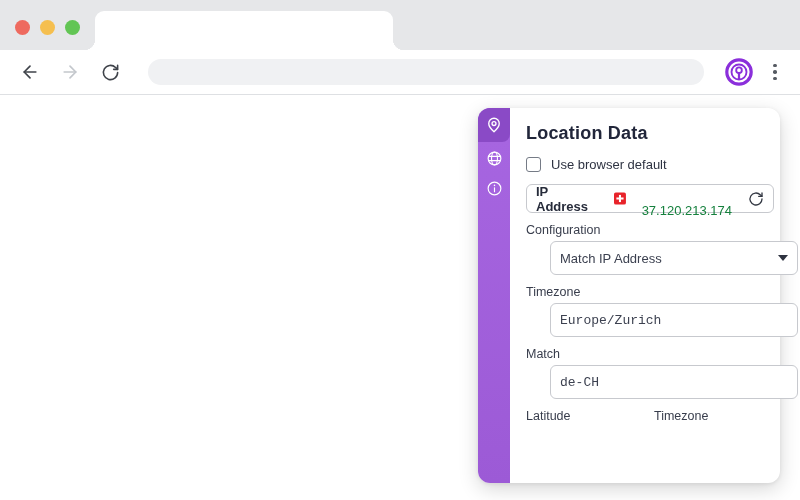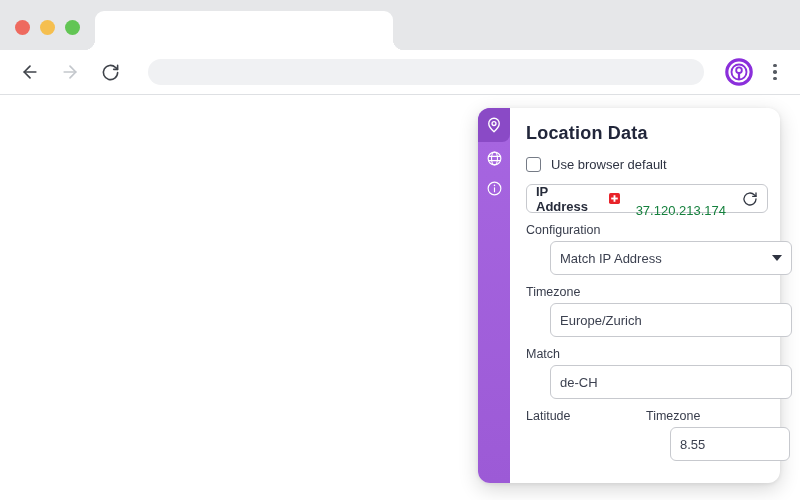--- a/index.html
+++ b/index.html
@@ -60,25 +60,25 @@
   .ip-box { margin-top:12px; height:29px; border:1px solid #C7C9CE; border-radius:6px;
             display:flex; align-items:center; padding:0 9px; gap:16px; background:#fff; }
   .ip-label { font-size:13px; font-weight:700; color:#262B3A; }
   .ip-value { font-size:13px; color:#15803d;margin-top:24px; }
   .ip-refresh { margin-left:auto; display:flex; cursor:pointer; color:#333843; }
 
   .field-label { margin:10px 0 4px; font-size:12.5px; color:#383D4C; }
   .box { height:34px; width:100%; border:1px solid #C7C9CE; border-radius:6px;
          background:#fff; display:flex; align-items:center; padding:0 9px;
          font-size:13px; color:#3C4150;margin-left:24px; }
-  input.box { font-family:Liberation Sans, sans-serif; outline:none; }
+  input.box { font-family:Liberation Mono, monospace; outline:none; }
   .select-box { justify-content:space-between; cursor:pointer; }
   .caret { width:0; height:0; border-left:5px solid transparent;
            border-right:5px solid transparent; border-top:6px solid #2E3340; }
-  .latlng { display:flex; }
+  .latlng { display:flex; gap:8px; }
   .latlng .col { width:120px; flex:0 0 auto; }
   .latlng .field-label { margin-top:10px; }
 </style>
 </head>
 <body>
 
 <div class="titlebar">
   <div class="traffic">
     <span class="dot dot-close"></span>
     <span class="dot dot-min"></span>
@@ -183,19 +183,18 @@
 
       <div class="field-label">Match</div>
       <input class="box" value="de-CH" style="">
 
       <div class="latlng">
         <div class="col">
           <div class="field-label">Latitude</div>
         </div>
         <div class="col">
           <div class="field-label">Timezone</div>
-          <input class="box" value="8.55" style="">
         </div>
       </div>
     </div>
 
   </div>
 </div>
 
 </body></html>

